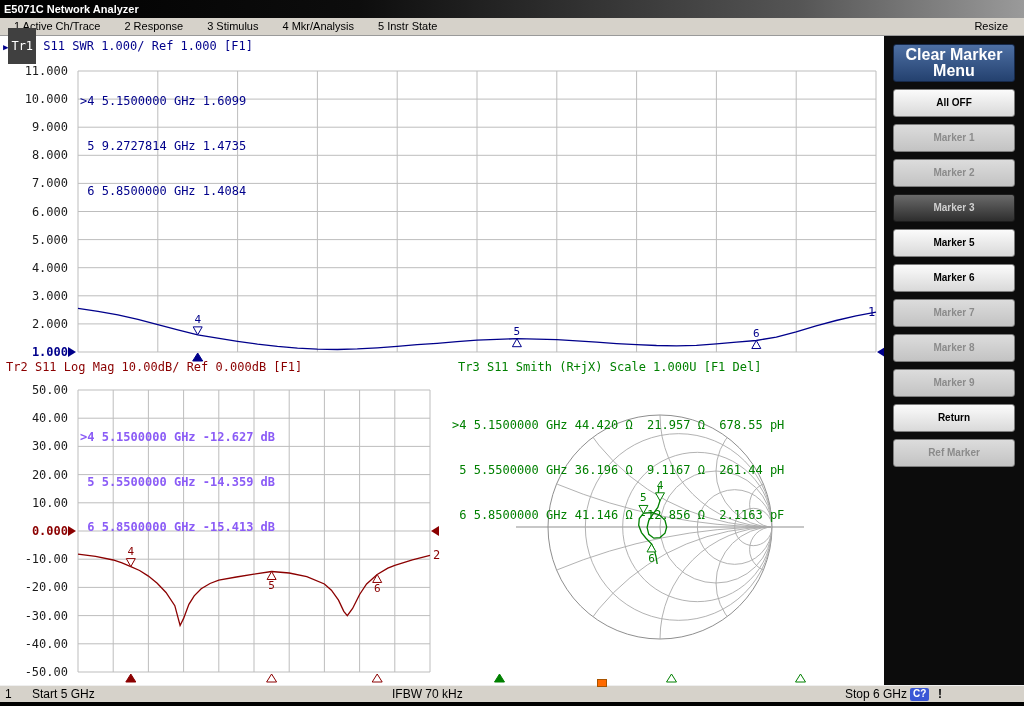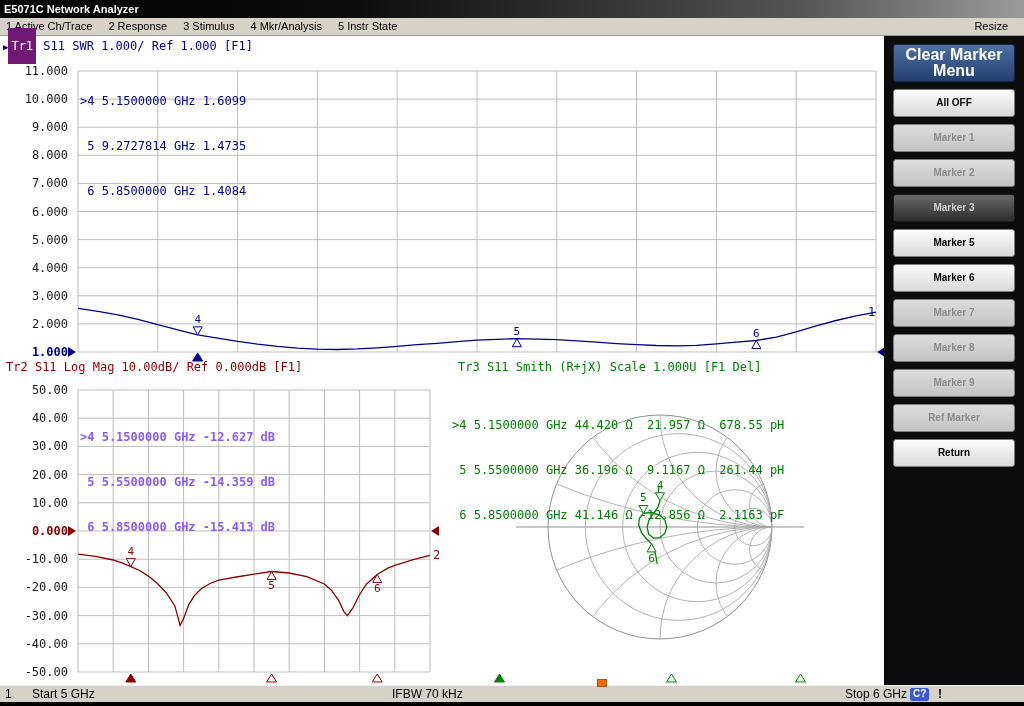--- a/index.html
+++ b/index.html
@@ -6,29 +6,29 @@
   body{width:1024px;height:706px;position:relative;background:#000;font-family:"Liberation Sans",sans-serif;overflow:hidden;}
   *{box-sizing:border-box;}
   #window{position:absolute;left:0;top:0;width:1024px;height:588px;background:#000;}
 
   #titlebar{position:absolute;left:0;top:0;width:1024px;height:18px;
     background:linear-gradient(90deg,#000 0%,#0d0d0d 35%,#555 78%,#9a9a9a 100%);
     color:#fff;font-size:11px;font-weight:bold;line-height:18px;padding-left:4px;}
 
   #menubar{position:absolute;left:0;top:18px;width:1024px;height:18px;background:#d6d2ca;
     border-bottom:1px solid #9a9a9a;font-size:11px;line-height:17px;color:#000;}
-  .menu-item{display:inline-block;padding:0 10px 0 6px;cursor:default;}
+  .menu-item{display:inline-block;padding:0 10px 0 6px;cursor:default;margin-left:8px;}
   #resize-btn{position:absolute;right:6px;top:0;}
 
   #main{position:absolute;left:0;top:36px;width:884px;height:649px;background:#fff;}
   #plot-svg{position:absolute;left:0;top:0;}
   .trace-title{position:absolute;font-size:12px;font-family:"DejaVu Sans Mono",monospace;white-space:pre;}
   #tr1-title{left:3px;top:3px;color:#00008b;}
   #tr1-arrow{color:#00008b;font-size:9px;}
-  #tr1-badge{background:#701a75;color:#fff;padding:11px 3px;}
+  #tr1-badge{background:#404040;color:#fff;padding:11px 3px;}
   #tr2-title{left:6px;top:324px;color:#8b0000;}
   #tr3-title{left:458px;top:324px;color:#008000;}
   .readout{position:absolute;font-size:12px;line-height:15px;font-family:"DejaVu Sans Mono",monospace;white-space:pre;}
   #tr1-readout{left:80px;top:28px;color:#00008b;}
   #tr2-readout{left:80px;top:364px;color:#8b5cf6;font-weight:bold;}
   #tr3-readout{left:452px;top:352px;color:#008000;}
 
   #sidebar{position:absolute;left:884px;top:36px;width:140px;height:649px;background:#0c0c0c;}
   .sk-header{margin:8px 9px 0 9px;background:linear-gradient(180deg,#4d6fa3,#24416f);
     border:1px solid #16294a;border-radius:3px;color:#fff;font-size:16px;font-weight:bold;
@@ -231,22 +231,22 @@
     <div id="sk-buttons">
         <div class="sk-btn sk-enabled">All OFF</div>
         <div class="sk-btn sk-disabled">Marker 1</div>
         <div class="sk-btn sk-disabled">Marker 2</div>
         <div class="sk-btn sk-selected">Marker 3</div>
         <div class="sk-btn sk-enabled">Marker 5</div>
         <div class="sk-btn sk-enabled">Marker 6</div>
         <div class="sk-btn sk-disabled">Marker 7</div>
         <div class="sk-btn sk-disabled">Marker 8</div>
         <div class="sk-btn sk-disabled">Marker 9</div>
+        <div class="sk-btn sk-enabled">Return</div>
         <div class="sk-btn sk-disabled">Ref Marker</div>
-        <div class="sk-btn sk-enabled">Return</div>
       </div>
   </div>
 
   <div id="trig-indicator"></div>
 
   <div id="statusbar">
     <span id="sb-ch">1</span>
     <span id="sb-start">Start 5 GHz</span>
     <span id="sb-ifbw">IFBW 70 kHz</span>
     <span id="sb-stop">Stop 6 GHz</span>

